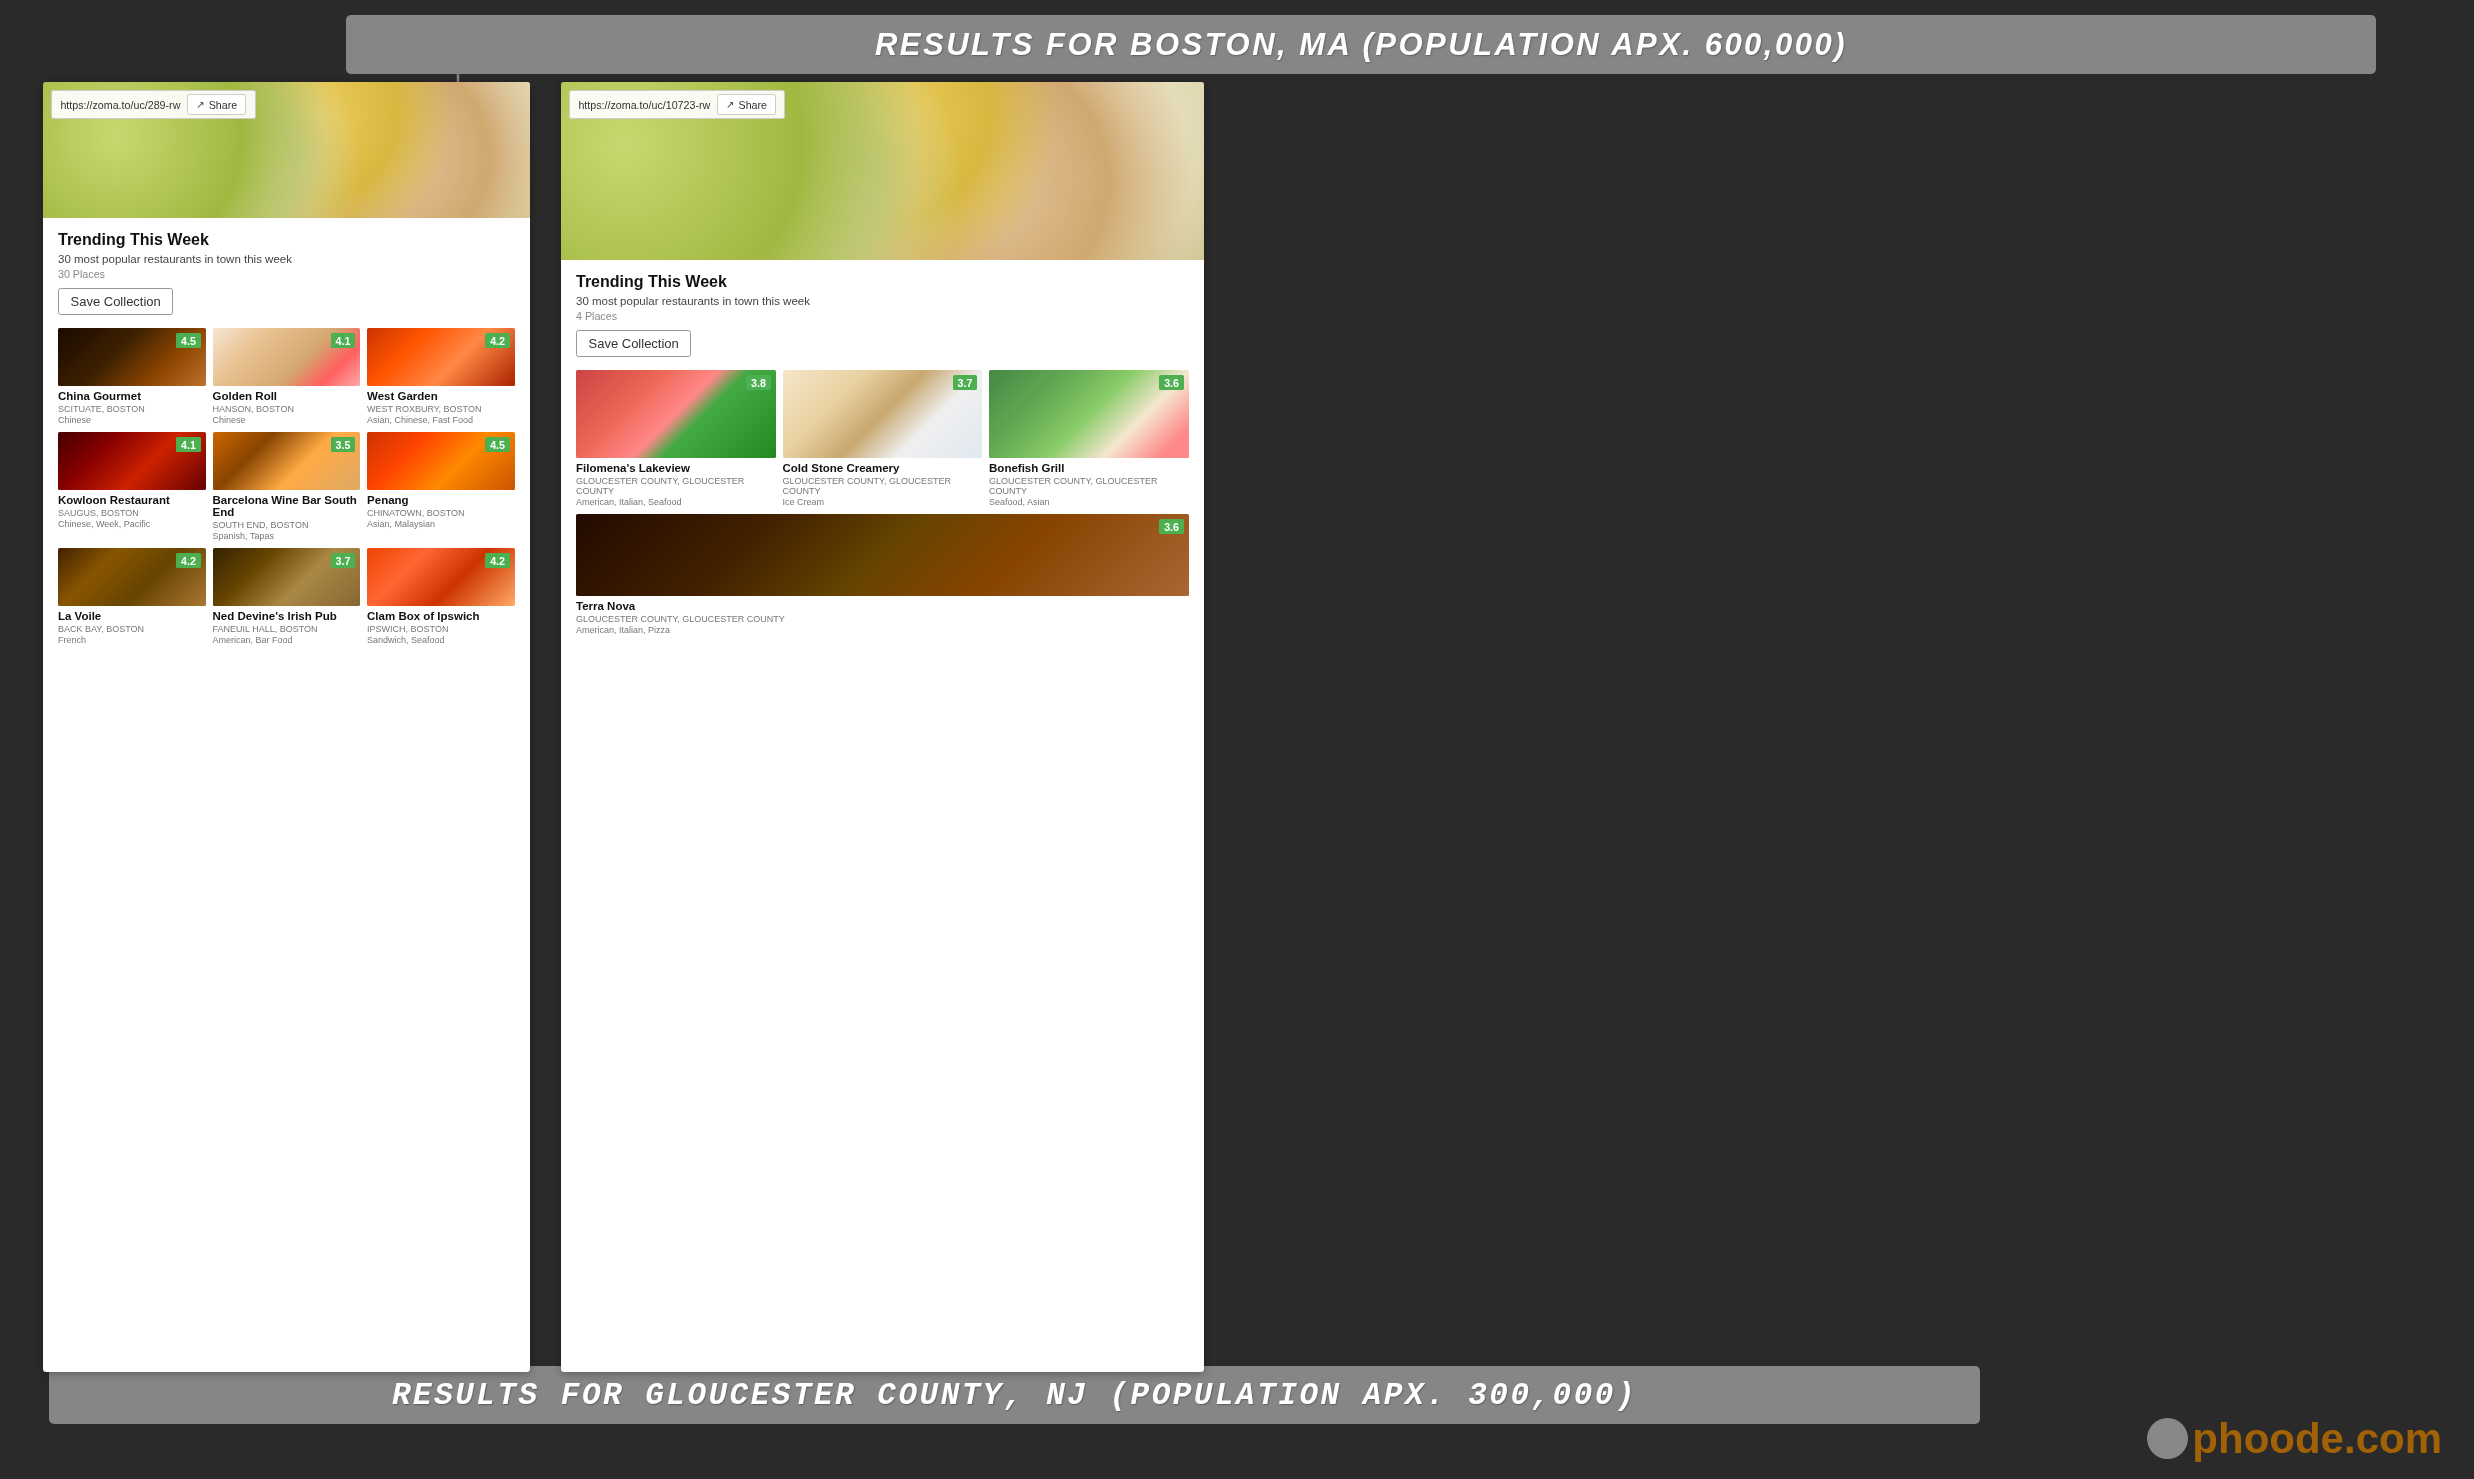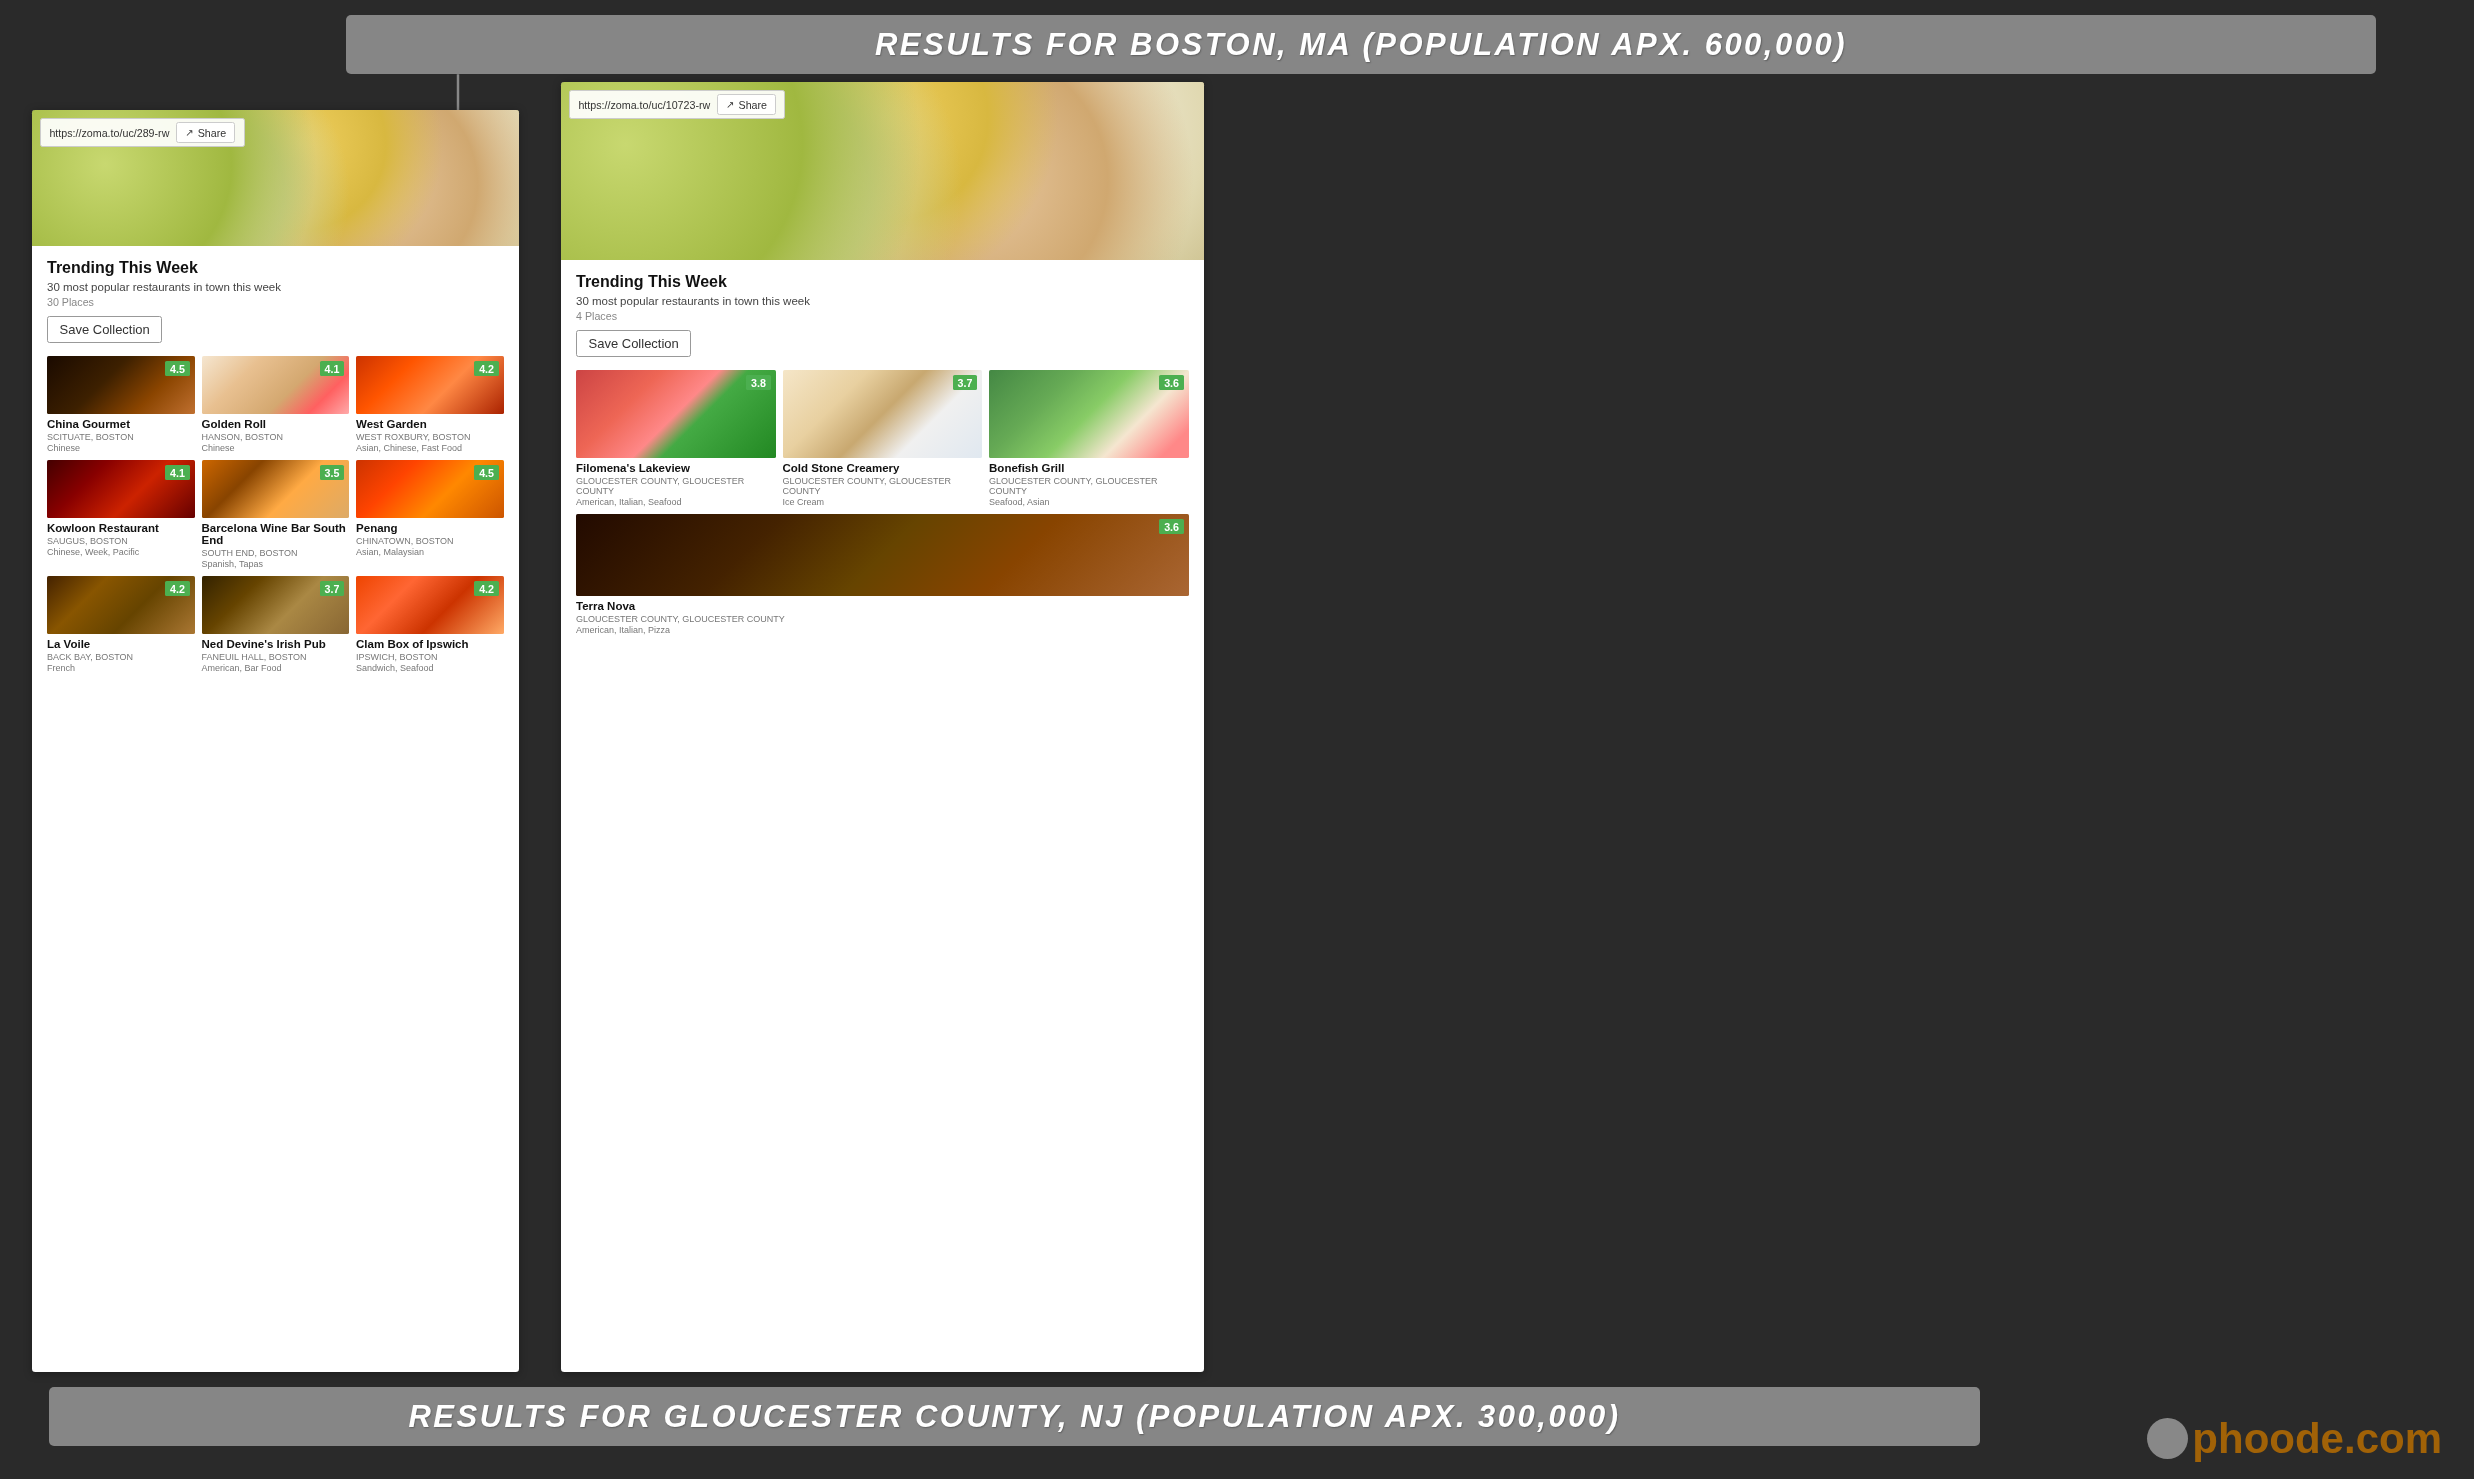--- a/index.html
+++ b/index.html
@@ -36,29 +36,30 @@
       font-weight: 700;
       color: #ffffff;
       letter-spacing: 2.5px;
       font-style: italic;
       text-shadow: 0.8px 0.8px 1.6px rgba(0,0,0,0.3);
     }
 
     
     .bottom-banner {
       position: absolute;
-      bottom: 33px;
+      bottom: 55px;
       left: 49px;
       right: 495px;
       background: rgba(150,150,150,0.85);
       border-radius: 5px;
       padding: 11.5px 25px;
       display: flex;
       align-items: flex-end;
       justify-content: center;
+      font-family: Liberation Mono, monospace;
     }
     .bottom-banner span {
       font-size: 31px;
       font-weight: 700;
       color: #ffffff;
       letter-spacing: 2.5px;
       font-style: italic;
       text-shadow: 0.8px 0.8px 1.6px rgba(0,0,0,0.3);
     }
 
@@ -76,25 +77,24 @@
     .card {
       position: absolute;
       background: #ffffff;
       border-radius: 3.3px;
       overflow: hidden;
       box-shadow: 0 1.6px 8.2px rgba(0,0,0,0.3);
     }
 
     
     .card-left {
-      left: 32px;
+      left: 43px;
       top: 82px;
       width: 487px;
       bottom: 107px;
-      margin-top: 28px;
     }
 
     
     .card-right {
       left: 561px;
       top: 82px;
       width: 643px;
       bottom: 107px;
     }
 

